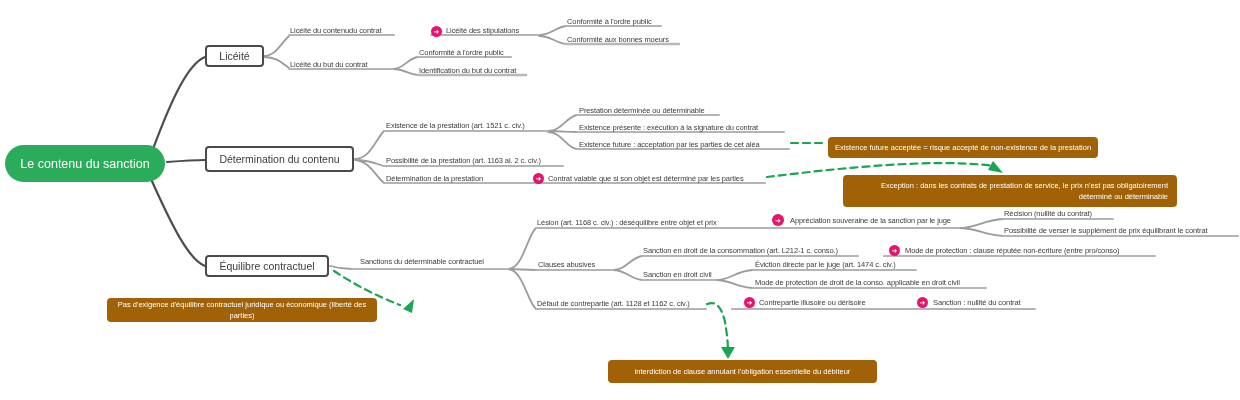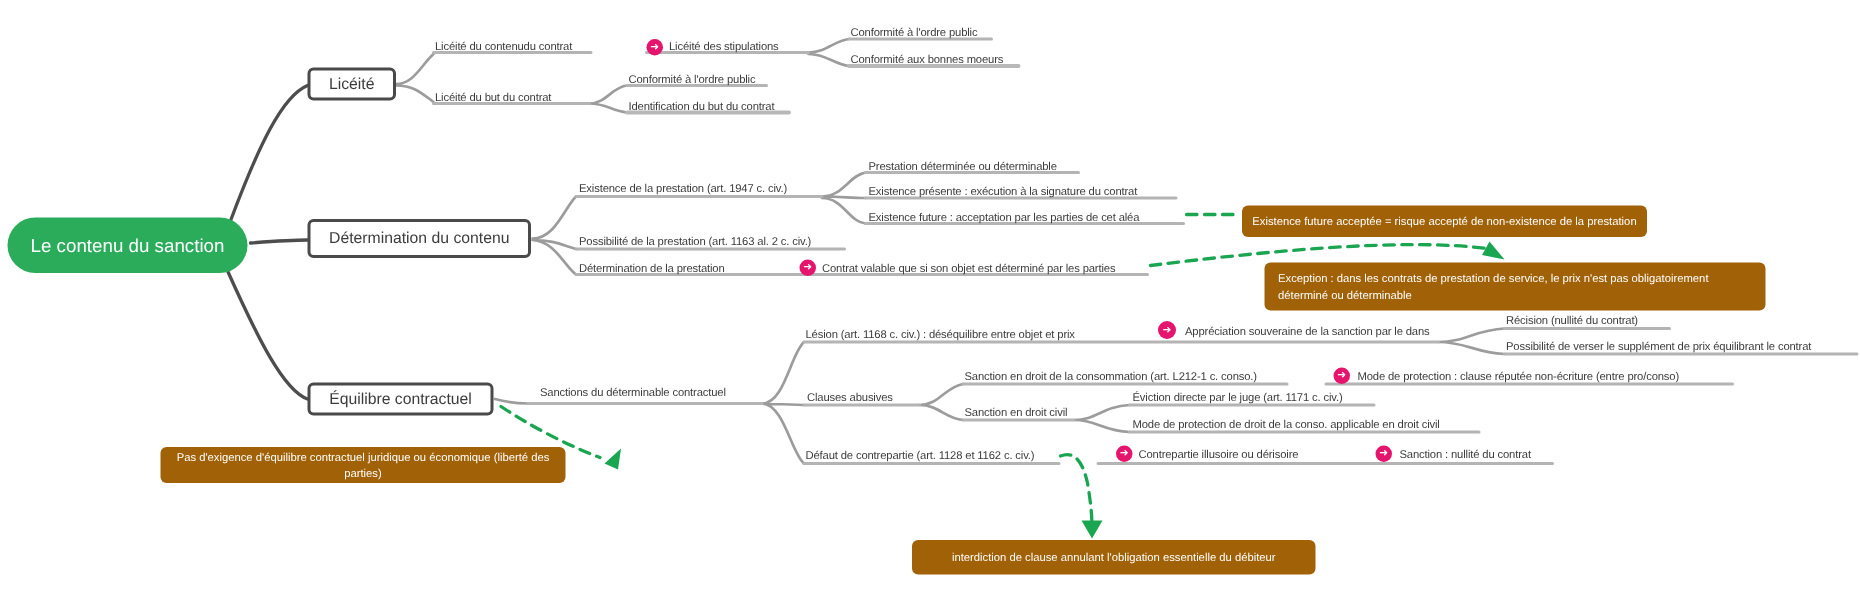--- a/index.html
+++ b/index.html
@@ -20,21 +20,21 @@
   .root-pill{
     position:absolute;background:#2bac5b;border-radius:19px;color:#ffffff;
     display:flex;align-items:center;justify-content:center;
     font-size:12.5px;white-space:nowrap;
   }
   .note{
     position:absolute;background:#a16207;border-radius:4px;color:#ffffff;
     display:flex;align-items:center;justify-content:center;
     font-size:7.5px;box-sizing:border-box;text-align:center;line-height:1.5;
   }
-  .note.left-align{justify-content:flex-start;text-align:left;padding:3px 9px;}
+  .note.left-align{justify-content:flex-start;text-align:right;padding:3px 9px;}
   .pin{
     position:absolute;border-radius:50%;background:#e5146d;color:#ffffff;
     display:flex;align-items:center;justify-content:center;font-size:7px;line-height:1;
   }
 </style>
 </head>
 <body>
 
 <div id="canvas">
 
@@ -91,49 +91,49 @@
   <div class="pin" style="left:431px;top:26px;width:11px;height:11px">
       <span>➜</span>
     </div>
   <div class="lbl" style="left:446px;top:26px">Licéité des stipulations</div>
   <div class="lbl" style="left:567px;top:17px">Conformité à l'ordre public</div>
   <div class="lbl" style="left:567px;top:35px">Conformité aux bonnes moeurs</div>
   <div class="lbl" style="left:290px;top:60px">Licéité du but du contrat</div>
   <div class="lbl" style="left:419px;top:48px">Conformité à l'ordre public</div>
   <div class="lbl" style="left:419px;top:66px">Identification du but du contrat</div>
 
-  <div class="lbl" style="left:386px;top:121px">Existence de la prestation (art. 1947 c. civ.)</div>
+  <div class="lbl" style="left:386px;top:121px">Existence de la prestation (art. 1521 c. civ.)</div>
   <div class="lbl" style="left:579px;top:106px">Prestation déterminée ou déterminable</div>
   <div class="lbl" style="left:579px;top:123px">Existence présente : exécution à la signature du contrat</div>
   <div class="lbl" style="left:579px;top:140px">Existence future : acceptation par les parties de cet aléa</div>
   <div class="lbl" style="left:386px;top:156px">Possibilité de la prestation (art. 1163 al. 2 c. civ.)</div>
   <div class="lbl" style="left:386px;top:174px">Détermination de la prestation</div>
   <div class="pin" style="left:533px;top:173px;width:11px;height:11px">
       <span>➜</span>
     </div>
   <div class="lbl" style="left:548px;top:174px">Contrat valable que si son objet est déterminé par les parties</div>
   <div class="note" style="left:828px;top:137px;width:270px;height:21px">Existence future acceptée = risque accepté de non-existence de la prestation</div>
   <div class="note left-align" style="left:843px;top:175px;width:334px;height:32px">Exception : dans les contrats de prestation de service, le prix n'est pas obligatoirement déterminé ou déterminable</div>
 
   <div class="lbl" style="left:360px;top:257px">Sanctions du déterminable contractuel</div>
   <div class="lbl" style="left:537px;top:218px">Lésion (art. 1168 c. civ.) : déséquilibre entre objet et prix</div>
   <div class="pin" style="left:772px;top:214px;width:12px;height:12px">
       <span>➜</span>
     </div>
-  <div class="lbl" style="left:790px;top:216px">Appréciation souveraine de la sanction par le dans</div>
+  <div class="lbl" style="left:790px;top:216px">Appréciation souveraine de la sanction par le juge</div>
   <div class="lbl" style="left:1004px;top:209px">Récision (nullité du contrat)</div>
   <div class="lbl" style="left:1004px;top:226px">Possibilité de verser le supplément de prix équilibrant le contrat</div>
   <div class="lbl" style="left:538px;top:260px">Clauses abusives</div>
   <div class="lbl" style="left:643px;top:246px">Sanction en droit de la consommation (art. L212-1 c. conso.)</div>
   <div class="pin" style="left:889px;top:245px;width:11px;height:11px">
       <span>➜</span>
     </div>
   <div class="lbl" style="left:905px;top:246px">Mode de protection : clause réputée non-écriture (entre pro/conso)</div>
   <div class="lbl" style="left:643px;top:270px">Sanction en droit civil</div>
-  <div class="lbl" style="left:755px;top:260px">Éviction directe par le juge (art. 1171 c. civ.)</div>
+  <div class="lbl" style="left:755px;top:260px">Éviction directe par le juge (art. 1474 c. civ.)</div>
   <div class="lbl" style="left:755px;top:278px">Mode de protection de droit de la conso. applicable en droit civil</div>
   <div class="lbl" style="left:537px;top:299px">Défaut de contrepartie (art. 1128 et 1162 c. civ.)</div>
   <div class="pin" style="left:744px;top:297px;width:11px;height:11px">
       <span>➜</span>
     </div>
   <div class="lbl" style="left:759px;top:298px">Contrepartie illusoire ou dérisoire</div>
   <div class="pin" style="left:917px;top:297px;width:11px;height:11px">
       <span>➜</span>
     </div>
   <div class="lbl" style="left:933px;top:298px">Sanction : nullité du contrat</div>

